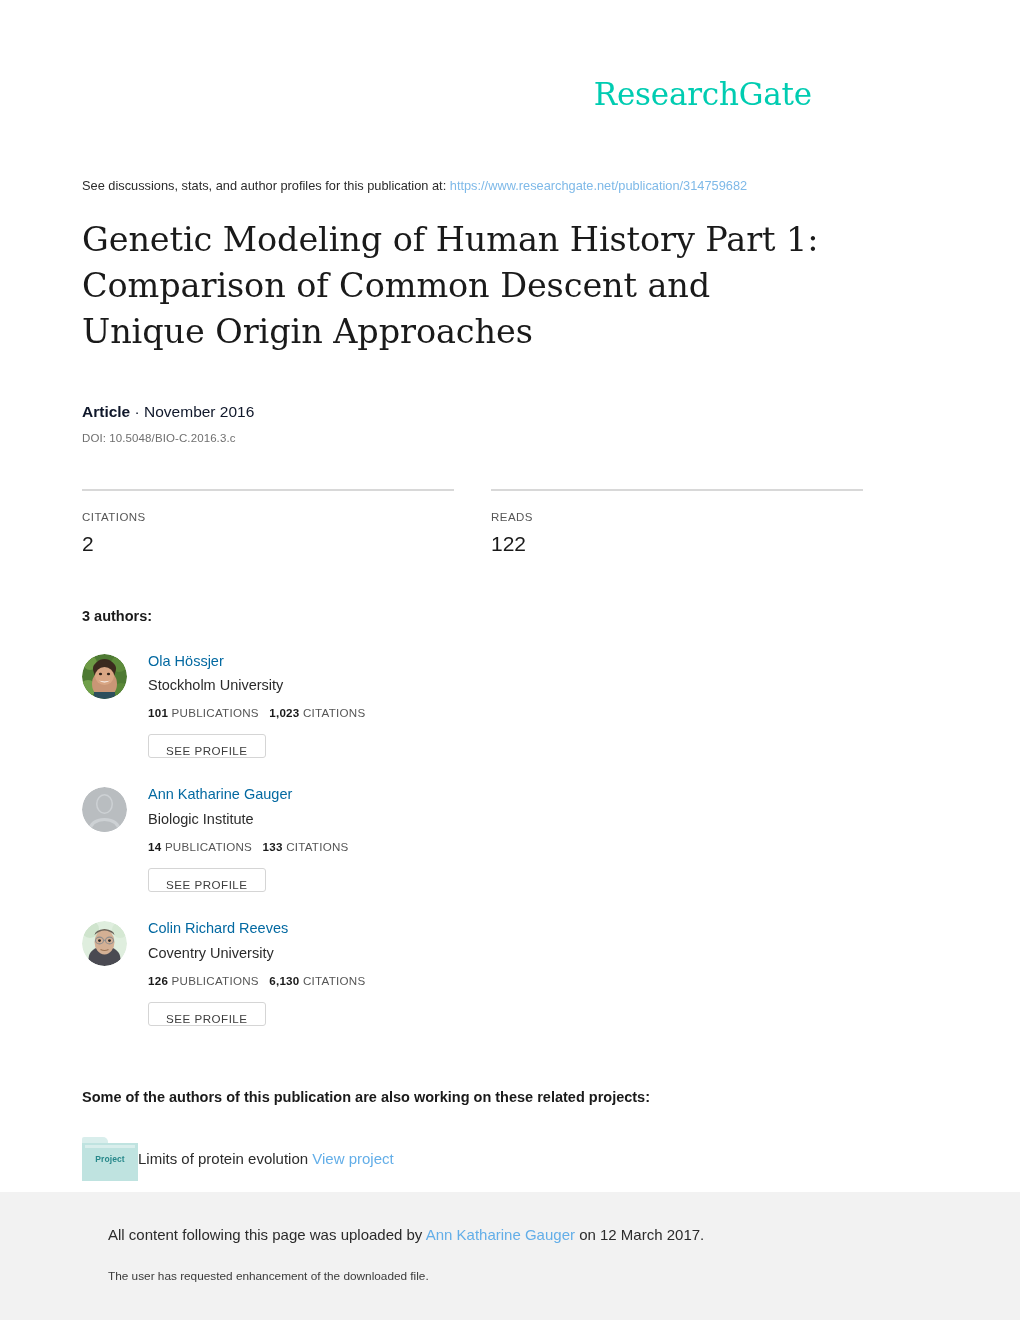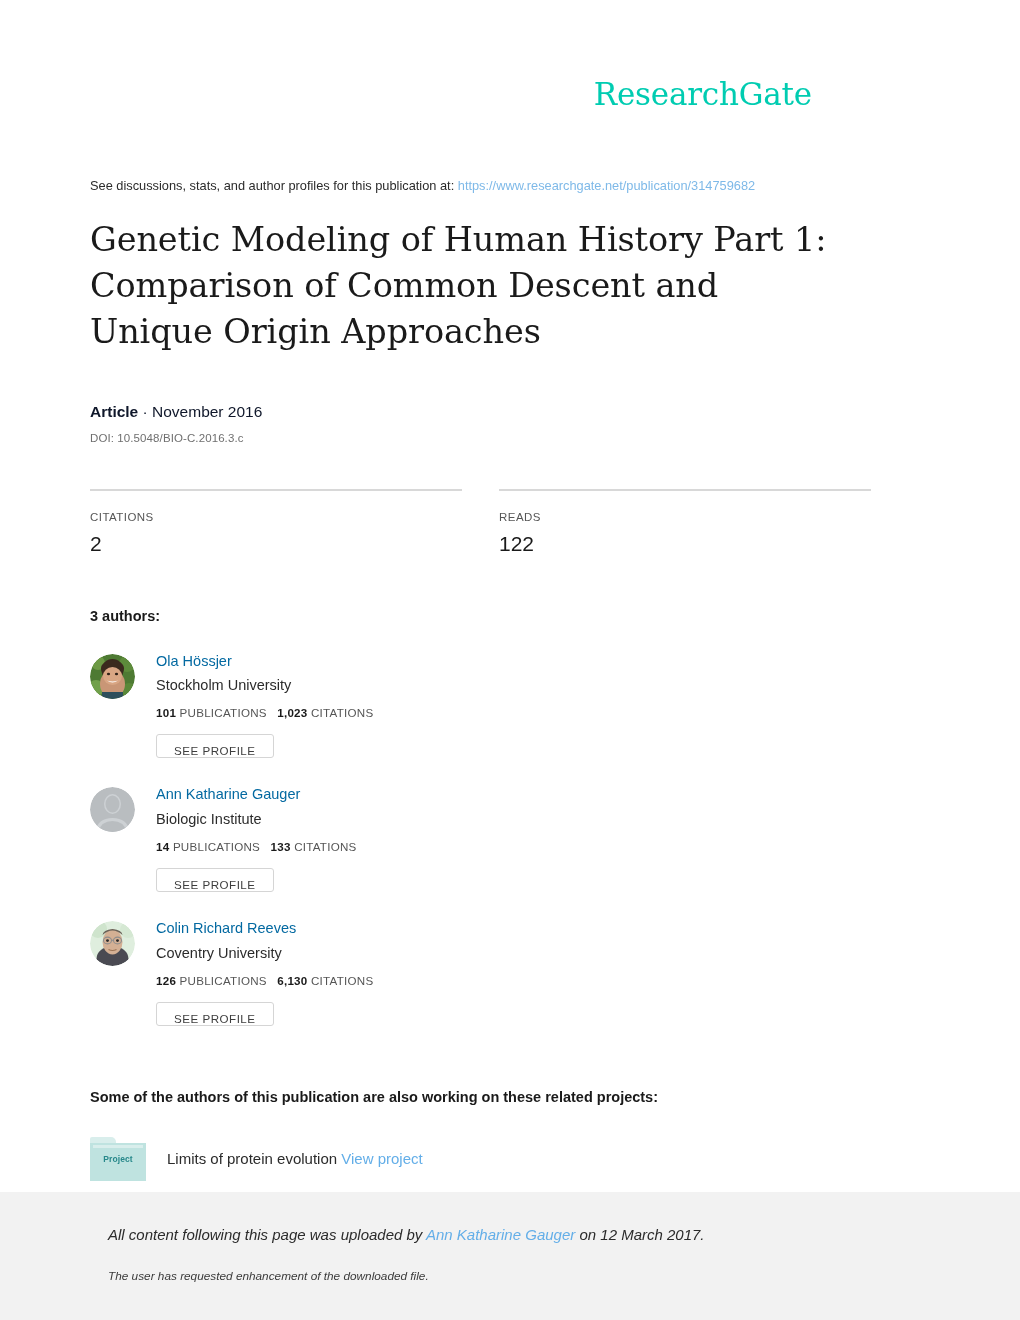--- a/index.html
+++ b/index.html
@@ -32,21 +32,21 @@
     font-family: "DejaVu Serif", "Liberation Serif", serif;
     font-size: 31px;
     letter-spacing: -0.2px;
     color: #00ccb1;
     white-space: nowrap;
   }
 
   
   .content {
     position: absolute;
-    left: 90px;
+    left: 82px;
     top: 0;
     width: 790px;
   }
 
   .discussion-line {
     margin-top: 177px;
     font-size: 12.8px;
     color: #2b2b2b;
     line-height: 1.4;
     white-space: nowrap;
@@ -180,21 +180,20 @@
   .project-row {
     margin-top: 32px;
     display: flex;
     align-items: center;
   }
   .folder {
     position: relative;
     width: 56px;
     height: 44px;
     flex: 0 0 56px;
-    padding-left: 21px;
   }
   .folder .tab {
     position: absolute;
     left: 0;
     top: 0;
     width: 26px;
     height: 7px;
     background: #d9eeec;
     border-radius: 2px 5px 0 0;
   }
@@ -235,21 +234,20 @@
   }
 
   
   .footer {
     position: absolute;
     left: 0;
     top: 1192px;
     width: 1020px;
     height: 128px;
     background: #f2f2f2;
-    font-style: italic;
   }
   .footer-inner {
     position: absolute;
     left: 108px;
     top: 0;
     width: 800px;
   }
   .footer-main {
     margin-top: 34px;
     font-size: 15px;

